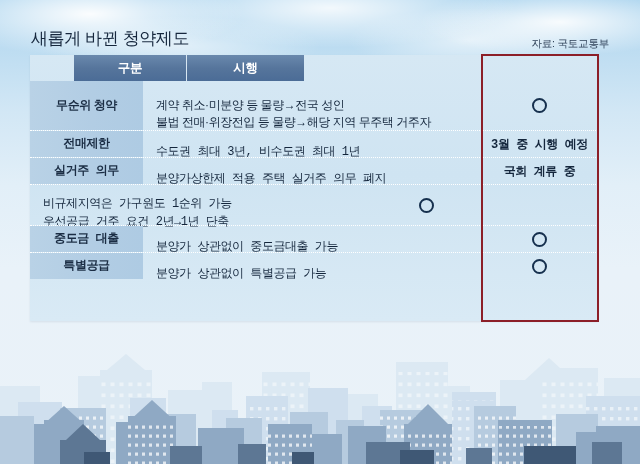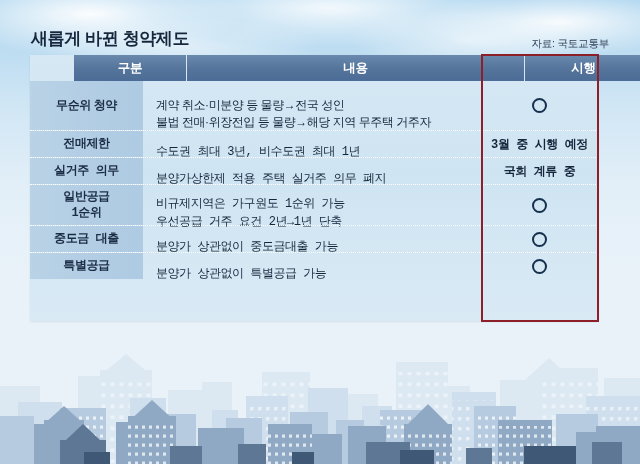--- a/index.html
+++ b/index.html
@@ -19,21 +19,21 @@
       radial-gradient(ellipse 260px 55px at 330px 8px, rgba(255,255,255,.85), rgba(255,255,255,0) 72%),
       radial-gradient(ellipse 200px 48px at 560px 22px, rgba(255,255,255,.9), rgba(255,255,255,0) 70%),
       radial-gradient(ellipse 170px 44px at 470px 40px, rgba(255,255,255,.6), rgba(255,255,255,0) 72%),
       radial-gradient(ellipse 190px 40px at 180px 46px, rgba(255,255,255,.55), rgba(255,255,255,0) 74%),
       linear-gradient(180deg,#a9d3ee 0%, #bcdcf1 10%, #d2e7f5 24%, #e2eff8 40%, #e9f2f9 58%, #eaf2f8 100%);
   }
 
   
   #title {
     position:absolute; left:31px; top:27px;
-    font-size:17px; font-weight:bold; letter-spacing:-0.4px;
+    font-size:17px; font-weight:normal; letter-spacing:-0.4px;
     color:#16273d; white-space:nowrap;
   }
   #source {
     position:absolute; right:31px; top:37px;
     font-size:10.5px; color:#2c3f56; letter-spacing:-0.2px;
     white-space:nowrap;
   }
 
   
   #table {
@@ -108,21 +108,20 @@
 
 <div id="stage">
 
   <div id="title">새롭게 바뀐 청약제도</div>
   <div id="source">자료: 국토교통부</div>
 
   <div id="table">
 
     <div class="trow thead">
       <div class="c c-gubun">구분</div>
-      <div class="c c-naeyong">내용</div>
       <div class="c c-sihaeng">시행</div>
     </div>
 
     <div class="tbody" id="tbody">
         <div class="trow h-tall">
           <div class="c c-gubun">무순위 청약</div>
           <div class="c c-naeyong">
             <div>계약 취소·미분양 등 물량→전국 성인</div>
             <div>불법 전매·위장전입 등 물량→해당 지역 무주택 거주자</div>
           </div>
@@ -138,21 +137,20 @@
           <div class="c c-sihaeng">3월 중 시행 예정</div>
         </div>
         <div class="trow h-short">
           <div class="c c-gubun">실거주 의무</div>
           <div class="c c-naeyong">
             <div>분양가상한제 적용 주택 실거주 의무 폐지</div>
           </div>
           <div class="c c-sihaeng">국회 계류 중</div>
         </div>
         <div class="trow h-med">
-          <div class="c c-gubun">일반공급<br>1순위</div>
           <div class="c c-naeyong">
             <div>비규제지역은 가구원도 1순위 가능</div>
             <div>우선공급 거주 요건 2년→1년 단축</div>
           </div>
           <div class="c c-sihaeng">
             <span class="ring"></span>
           </div>
         </div>
         <div class="trow h-short">
           <div class="c c-gubun">중도금 대출</div>

